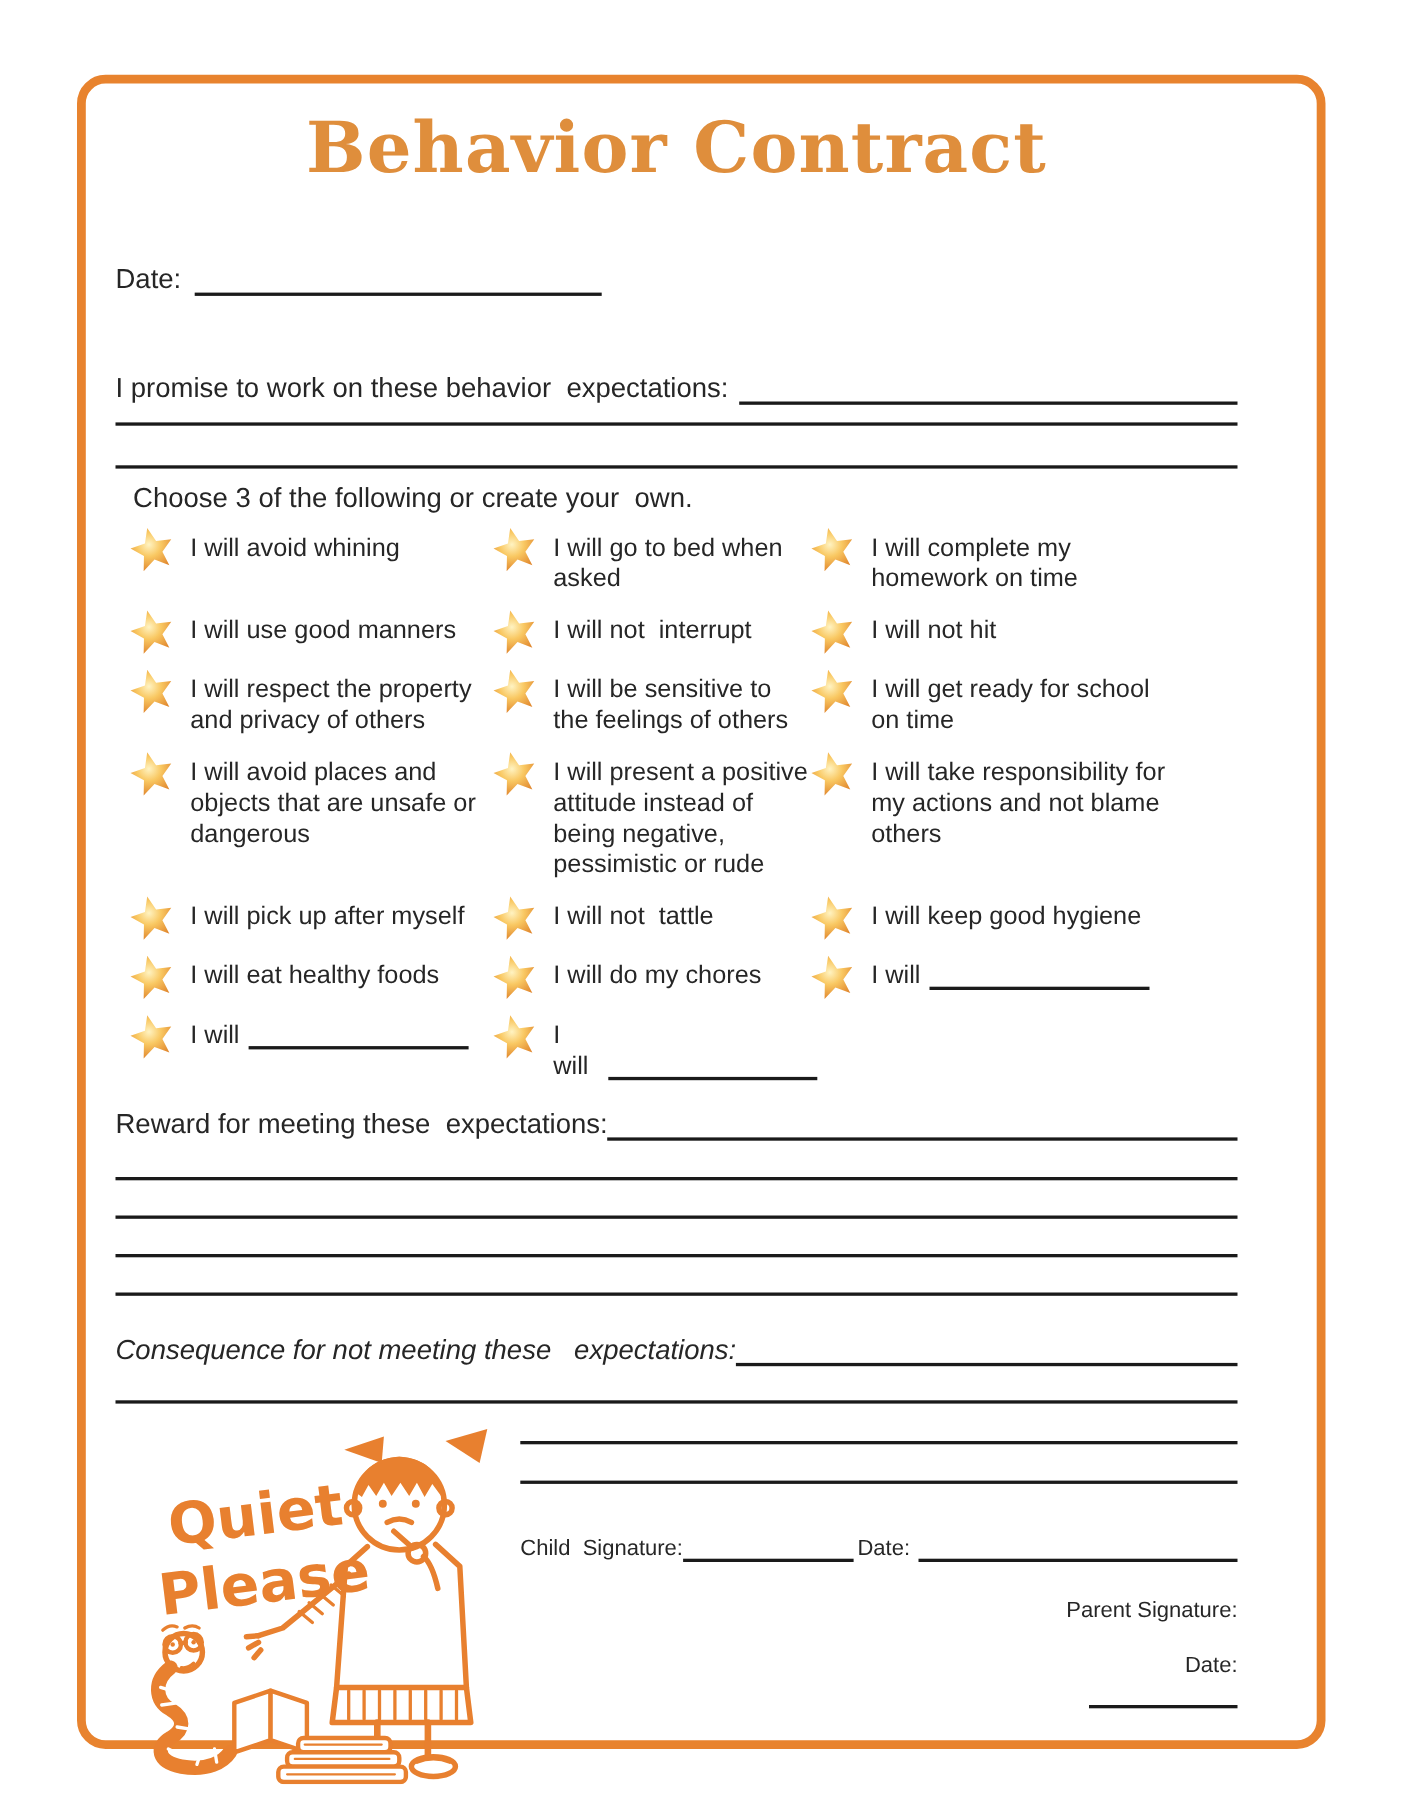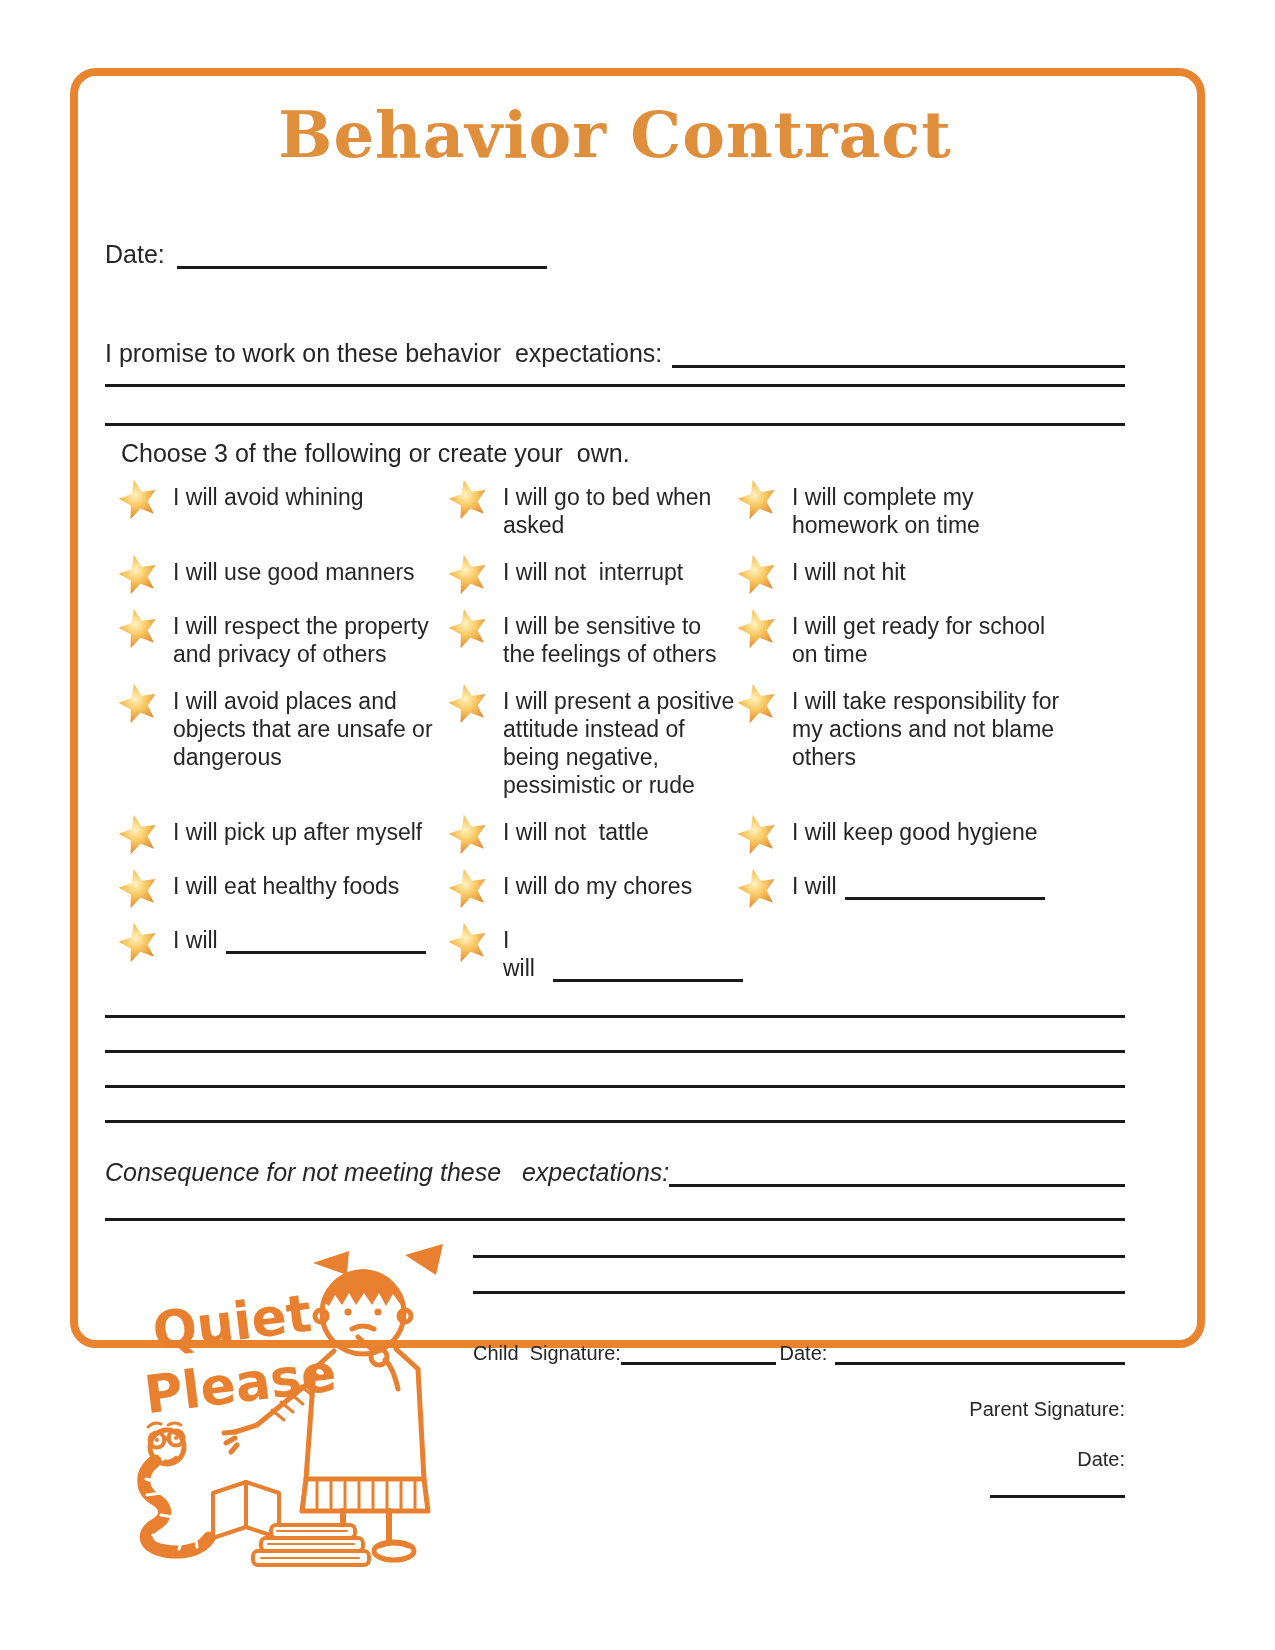--- a/index.html
+++ b/index.html
@@ -1,18 +1,18 @@
 <!DOCTYPE html>
 <html><head>
 <meta charset="utf-8">
 <style>
   html,body{margin:0;padding:0;background:#ffffff;}
   .page{position:relative;width:1275px;height:1650px;background:#ffffff;overflow:hidden;
         font-family:"Liberation Sans",sans-serif;color:#262626;}
-  .frame{position:absolute;left:70px;top:68px;width:1135px;height:1280px;box-sizing:border-box;
+  .frame{position:absolute;left:70px;top:68px;width:1135px;height:1522px;box-sizing:border-box;
          border:8px solid #E8832E;border-radius:26px;padding:18px 72px 0 27px;}
   h1.title{margin:6px 0 0 0;text-align:center;font-family:"DejaVu Serif","Liberation Serif",serif;
            font-weight:700;font-size:64px;line-height:70px;color:#DF8E3C;letter-spacing:1px;}
   .lbl{white-space:pre-wrap;font-size:25px;}
   .row{display:flex;align-items:flex-end;}
   .uline{border-bottom:3px solid #1a1a1a;height:26px;}
   .grow{flex:1 1 auto;}
   .rule{border-bottom:3px solid #1a1a1a;height:0;}
   .date-row{margin-top:70px;}
   .date-line{width:370px;margin-left:12px;}
@@ -216,20 +216,24 @@
             <use href="#star-shape" xlink:href="#star-shape"></use>
           </svg>
         <span class="ctext blankwrap">
           <span>I will</span>
           <span class="blank"></span>
         </span>
       </div>
       <div class="cell"></div>
     </div>
 
+    <div class="row reward-row">
+      <span class="lbl">Reward for meeting these  expectations:</span>
+      <span class="uline grow"></span>
+    </div>
     <div class="rule rule-c1"></div>
     <div class="rule rule-c"></div>
     <div class="rule rule-c"></div>
     <div class="rule rule-c"></div>
 
     <div class="row consequence-row">
       <span class="lbl">Consequence for not meeting these   expectations:</span>
       <span class="uline grow"></span>
     </div>
     <div class="rule rule-d"></div>

